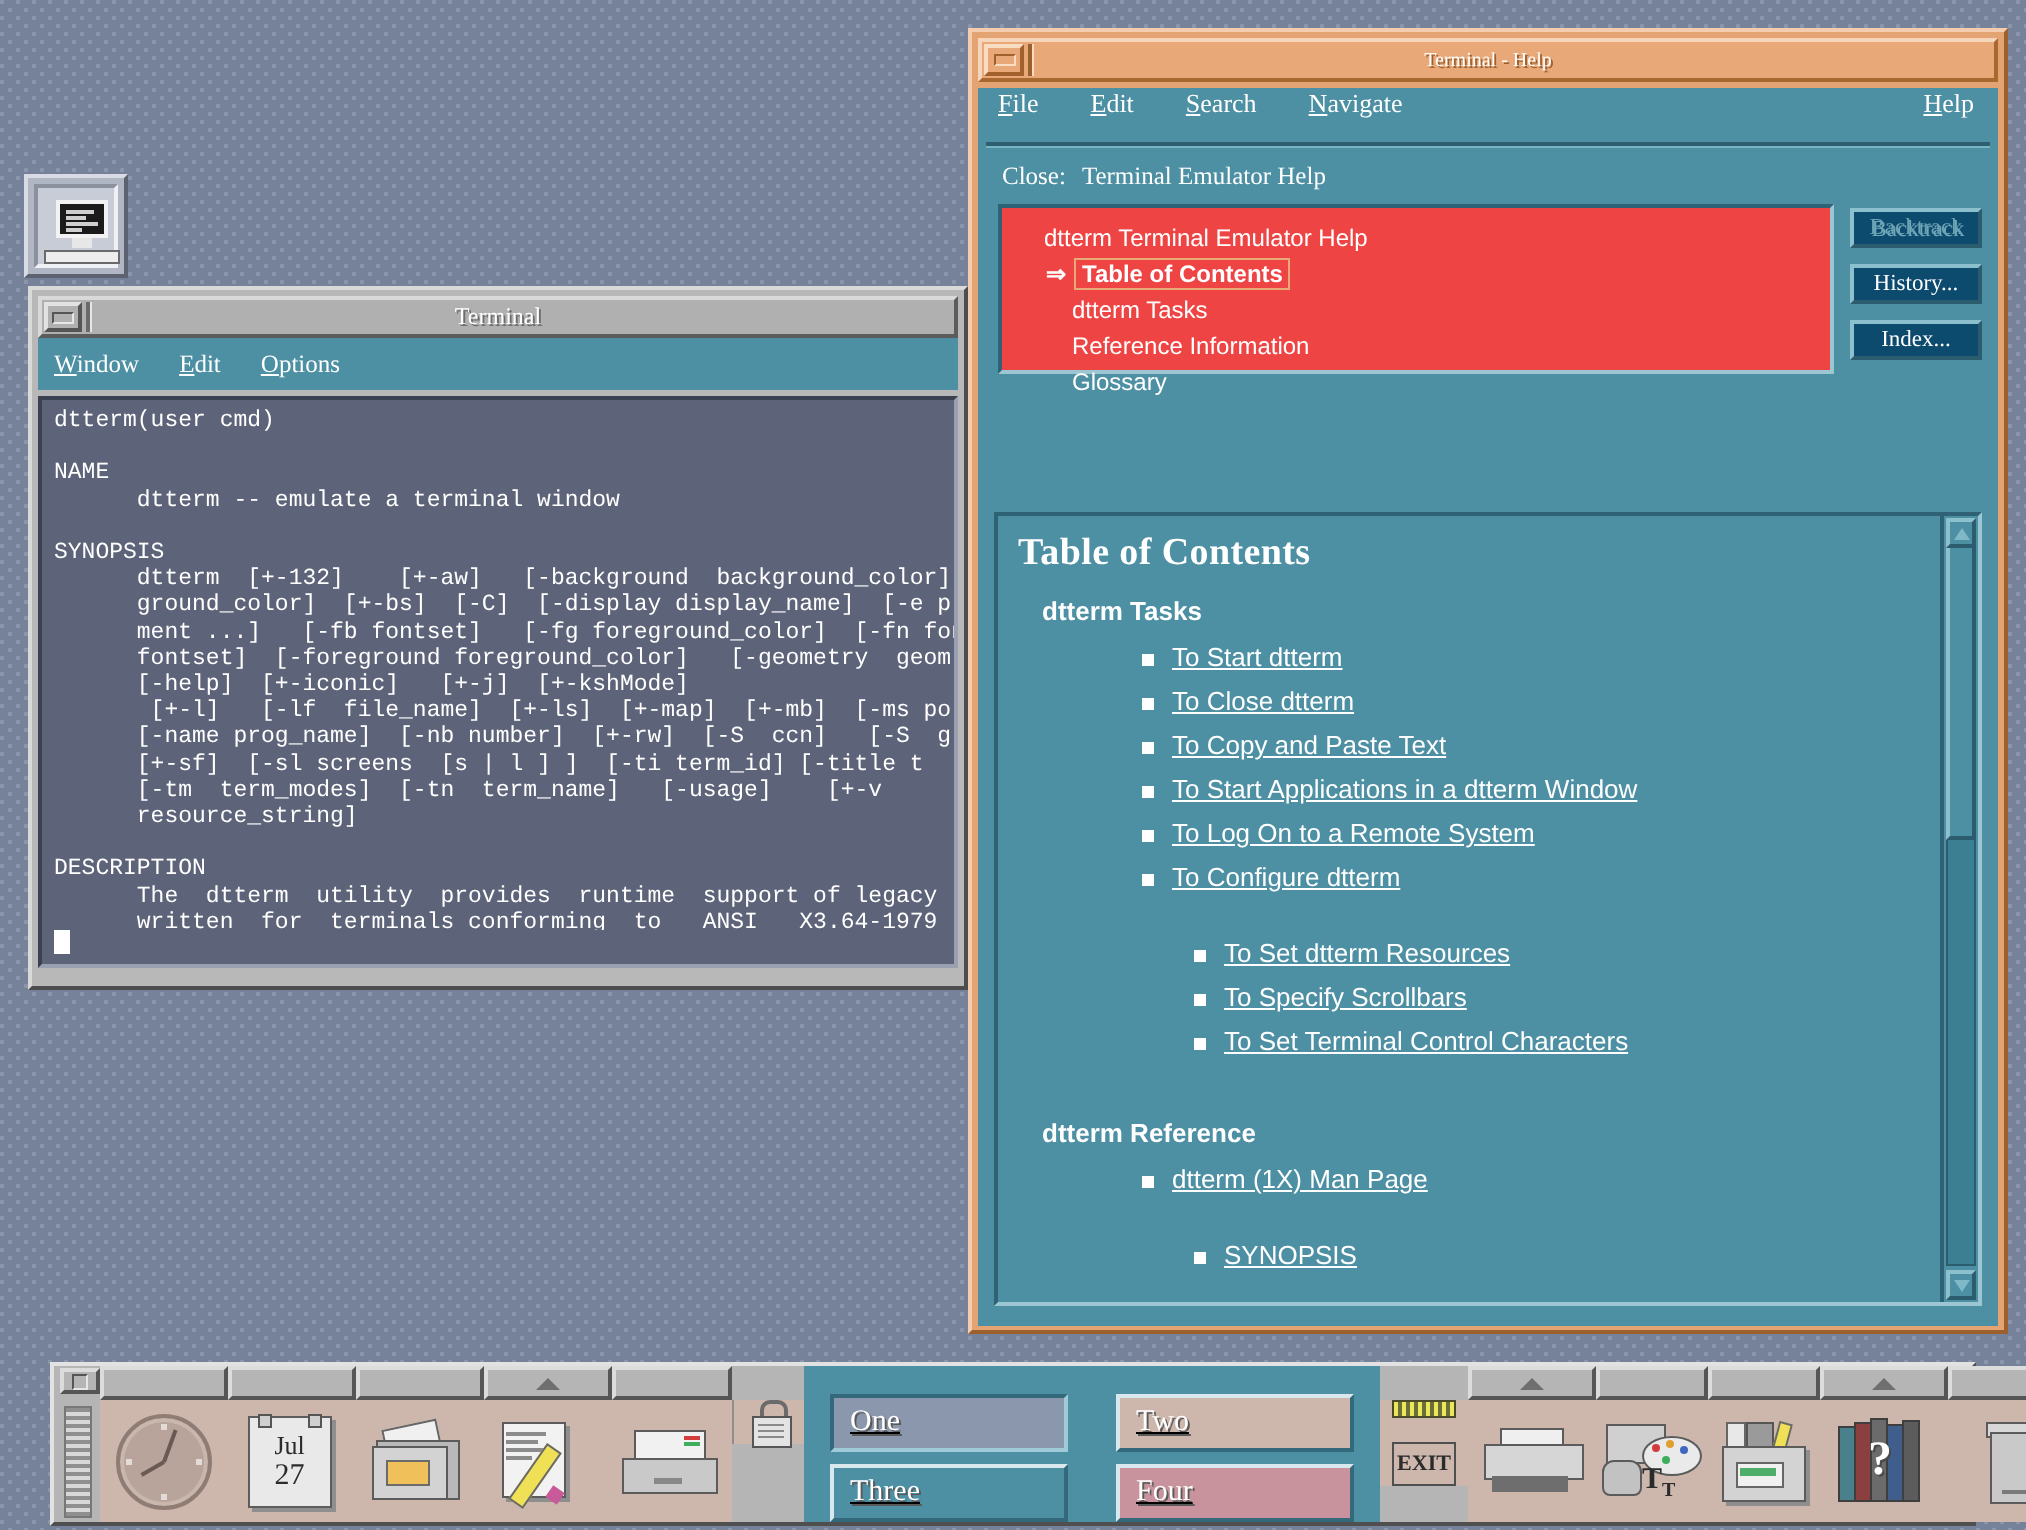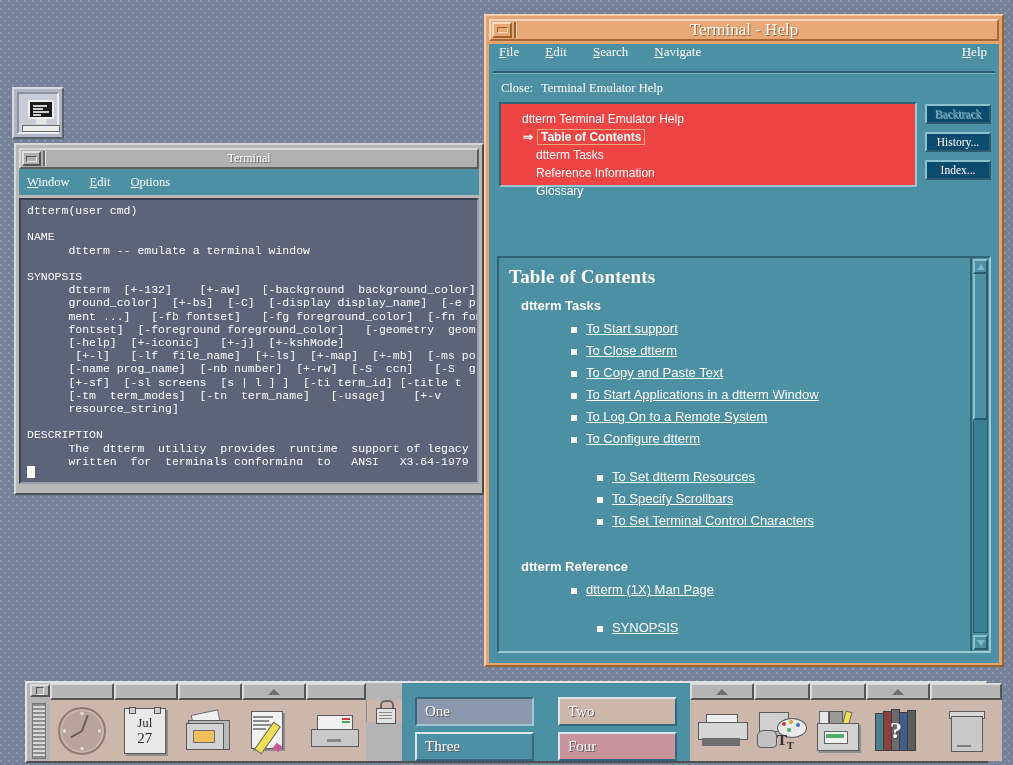--- a/index.html
+++ b/index.html
@@ -63,21 +63,21 @@
             border-color:#f3cdae #9c5f2e #9c5f2e #f3cdae;box-sizing:border-box;padding:3px;}
   #help-title{height:22px;background:#e8a878;border:2px solid;
               border-color:#f6d6ba #a9682f #a9682f #f6d6ba;box-sizing:border-box;
               display:flex;align-items:center;position:relative;}
   #help-title .mbtn{width:20px;height:16px;margin-left:1px;background:#e8a878;
                     border:2px solid;border-color:#f9ddc3 #a1602c #a1602c #f9ddc3;box-sizing:border-box;
                     display:flex;align-items:center;justify-content:center;}
   #help-title .mbtn s{display:block;width:9px;height:4px;background:#e8a878;
                       border:1px solid;border-color:#a1602c #f9ddc3 #f9ddc3 #a1602c;}
   #help-title .tbar-sep{width:2px;height:16px;background:#9c5f2e;margin-left:2px;box-shadow:1px 0 0 #f9ddc3;}
-  #help-title .ttxt{position:absolute;left:0;right:0;text-align:center;font-size:17px;color:#ffffff;
+  #help-title .ttxt{position:absolute;left:0;right:0;text-align:center;font-size:10px;color:#ffffff;
                     font-family:"Liberation Serif",serif;text-shadow:1px 1px 0 #9c5f2e;}
 
   #help-client{background:#4d8fa3;margin-top:3px;height:619px;position:relative;box-sizing:border-box;}
   #help-menubar{height:27px;display:flex;padding:0 12px 0 10px;}
   #help-menubar .mi{font-size:13px;color:#ffffff;font-family:"Liberation Serif",serif;margin-right:26px;cursor:default;}
   #help-menubar .mi u{text-decoration:underline;}
   #help-menubar .spacer{flex:1;}
   #help-sep{height:2px;background:#2d5f70;box-shadow:0 1px 0 #79b4c4;margin:0 4px;}
 
   #vol-row{display:flex;align-items:center;gap:8px;padding:8px 0 4px 12px;}
@@ -212,21 +212,21 @@
 
   
   .lockcell{width:36px;background:#cdb7ad;display:flex;align-items:center;justify-content:center;
             border-left:1px solid #8e8e8e;}
   .lock{width:18px;height:22px;position:relative;}
   .lock .shk{position:absolute;left:4px;top:0;width:10px;height:9px;border:2px solid #6a6a6a;border-bottom:none;border-radius:5px 5px 0 0;}
   .lock .bd{position:absolute;left:0;top:8px;width:18px;height:14px;background:#e3e3e3;border:1px solid #555;}
   .lock .bd i{position:absolute;left:2px;display:block;width:13px;height:1px;background:#8a8a8a;}
 
   #switch{width:288px;background:#4d8fa3;display:flex;align-items:center;justify-content:center;}
-  #switch .grid{width:262px;display:grid;grid-template-columns:1fr 1fr;gap:6px 24px;}
+  #switch .grid{width:262px;display:grid;grid-template-columns:1fr 1fr;gap:6px 24px;text-decoration:underline;}
   #switch .ws{height:29px;border:2px solid;box-sizing:border-box;display:flex;align-items:center;
               padding-left:8px;font-family:"Liberation Serif",serif;font-size:15px;color:#ffffff;
               text-shadow:1px 1px 0 #5a5a5a;cursor:default;}
   #switch .ws.active{border-color:#33697a #9ecbd7 #9ecbd7 #33697a;}
   #switch .ws.normal{border-color:#d9e8ec #33697a #33697a #d9e8ec;}
 
   #swright{width:44px;background:#cdb7ad;display:flex;flex-direction:column;align-items:center;
            justify-content:center;gap:12px;}
   .ledbar{width:30px;height:7px;background:#6d6d3a;border:1px solid #4a4a28;
           background-image:repeating-linear-gradient(90deg,#e8e85a 0 2px,#6d6d3a 2px 4px);}
@@ -354,21 +354,21 @@
     </div>
 
     <div id="help-canvas-wrap">
       <div id="help-canvas">
         <h1>Table of Contents</h1>
 
         <h2>dtterm Tasks</h2>
 
         <div class="hl-item ind1">
             <span class="bul"></span>
-            <span class="lk">To Start support</span>
+            <span class="lk">To Start dtterm</span>
           </div>
         <div class="hl-item ind1">
             <span class="bul"></span>
             <span class="lk">To Close dtterm</span>
           </div>
         <div class="hl-item ind1">
             <span class="bul"></span>
             <span class="lk">To Copy and Paste Text</span>
           </div>
         <div class="hl-item ind1">
@@ -543,20 +543,27 @@
         <div class="ws normal" style="background:#4d8fa3;">
             <span>Three</span>
           </div>
         <div class="ws normal" style="background:#c9939d;">
             <span>Four</span>
           </div>
       </div>
     </div>
   </div>
 
+  <div class="psec" style="width:44px;">
+    <div class="arrowbar" style="background:#b5b5b5;"></div>
+    <div id="swright">
+      <div class="ledbar"></div>
+      <div class="exitbtn">EXIT</div>
+    </div>
+  </div>
 
   <div class="psec" style="width:312px;">
     <div class="arrowbar">
       <div class="arrowcell" style="width:64px;">
           <span class="ar"></span>
         </div>
       <div class="arrowcell" style="width:56px;"></div>
       <div class="arrowcell" style="width:56px;"></div>
       <div class="arrowcell" style="width:64px;">
           <span class="ar"></span>

